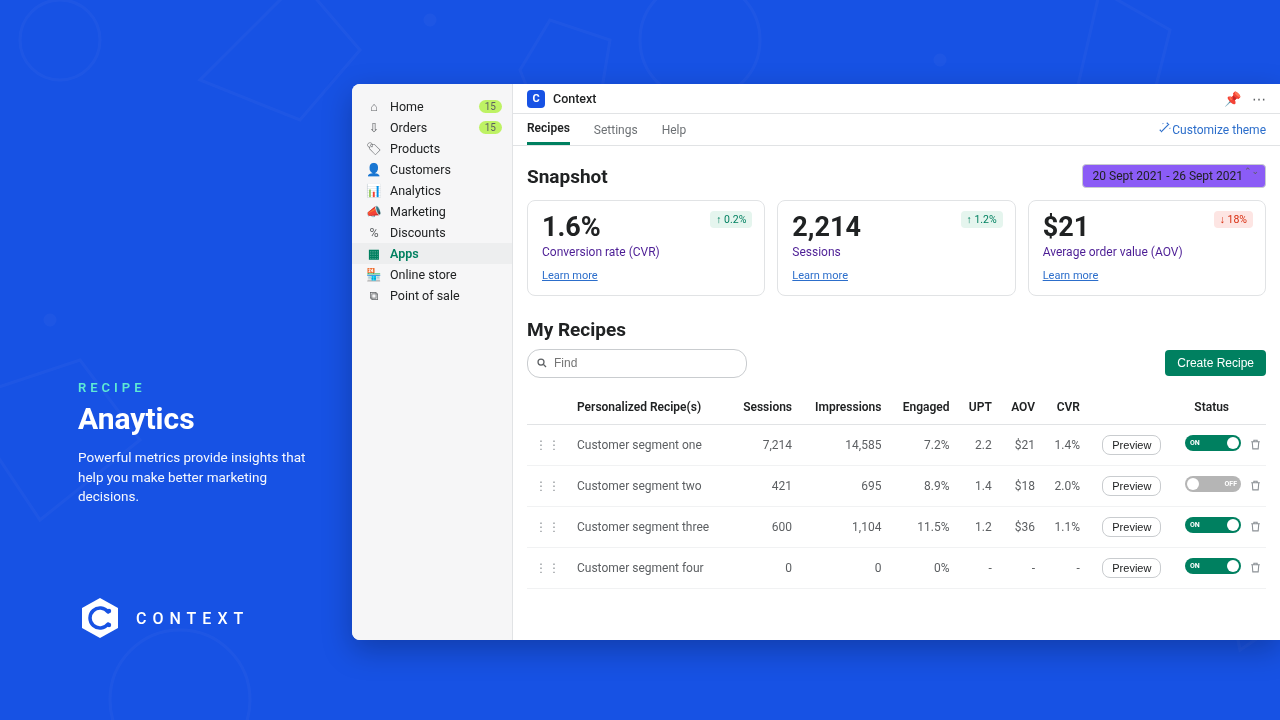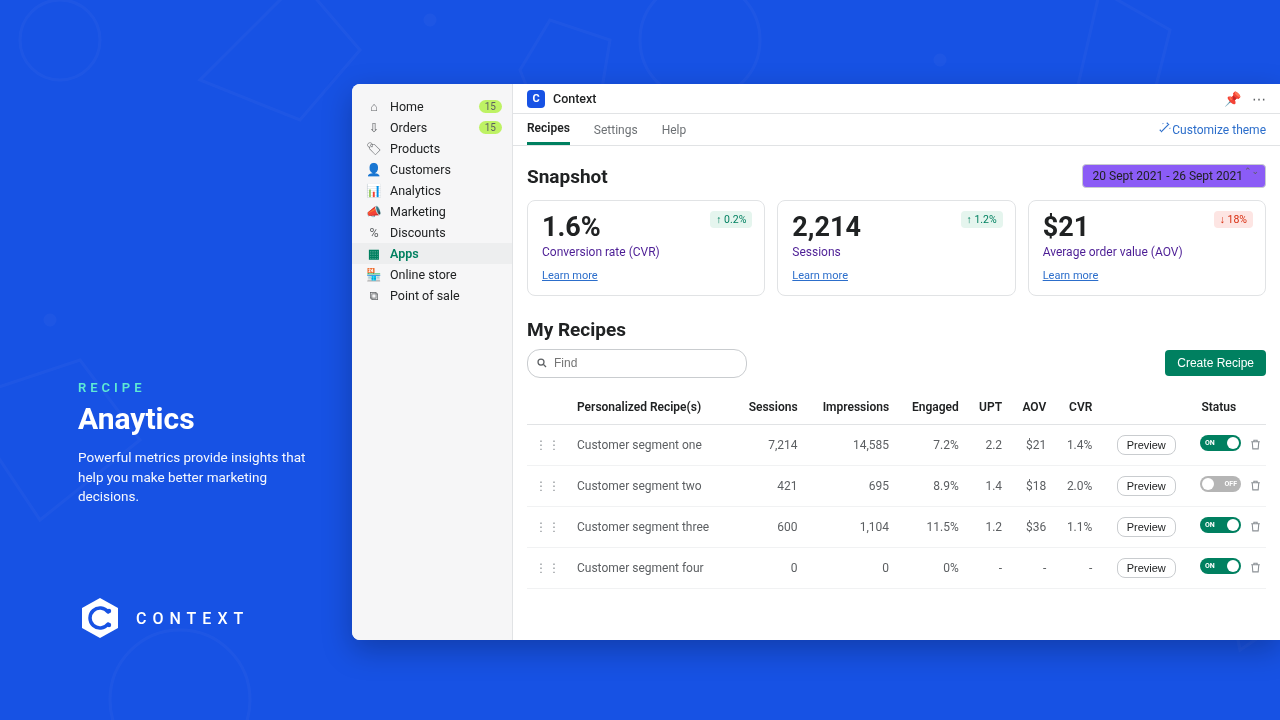--- a/index.html
+++ b/index.html
@@ -180,21 +180,21 @@
     padding:10px 8px; text-align:right;
     border-bottom:1px solid #f1f2f3; color:#5c5f62;
   }
   tbody td:first-child{ width:24px; color:#8c9196; cursor:grab;}
   tbody td:nth-child(2){ text-align:left;margin-left:20px;}
   .btn-outline{
     border:1px solid #c9cccf; background:#fff; border-radius:8px;
     padding:3px 9px; font-size:11px; cursor:pointer; color:#202223;
   }
   .toggle {
-    display:inline-flex; width:41px; height:16px; border-radius:9px;
+    display:inline-flex; width:56px; height:16px; border-radius:9px;
     background:#008060; position:relative; align-items:center;
     font-size:7px; color:#fff; font-weight:700;
   }
   .toggle::after{
     content:""; width:12px; height:12px; background:#fff; border-radius:50%;
     position:absolute; right:2px;
   }
   .toggle .tx{ position:absolute; left:5px;}
   .toggle.off{ background:#b5b5b5;}
   .toggle.off::after{ left:2px; right:auto;}

